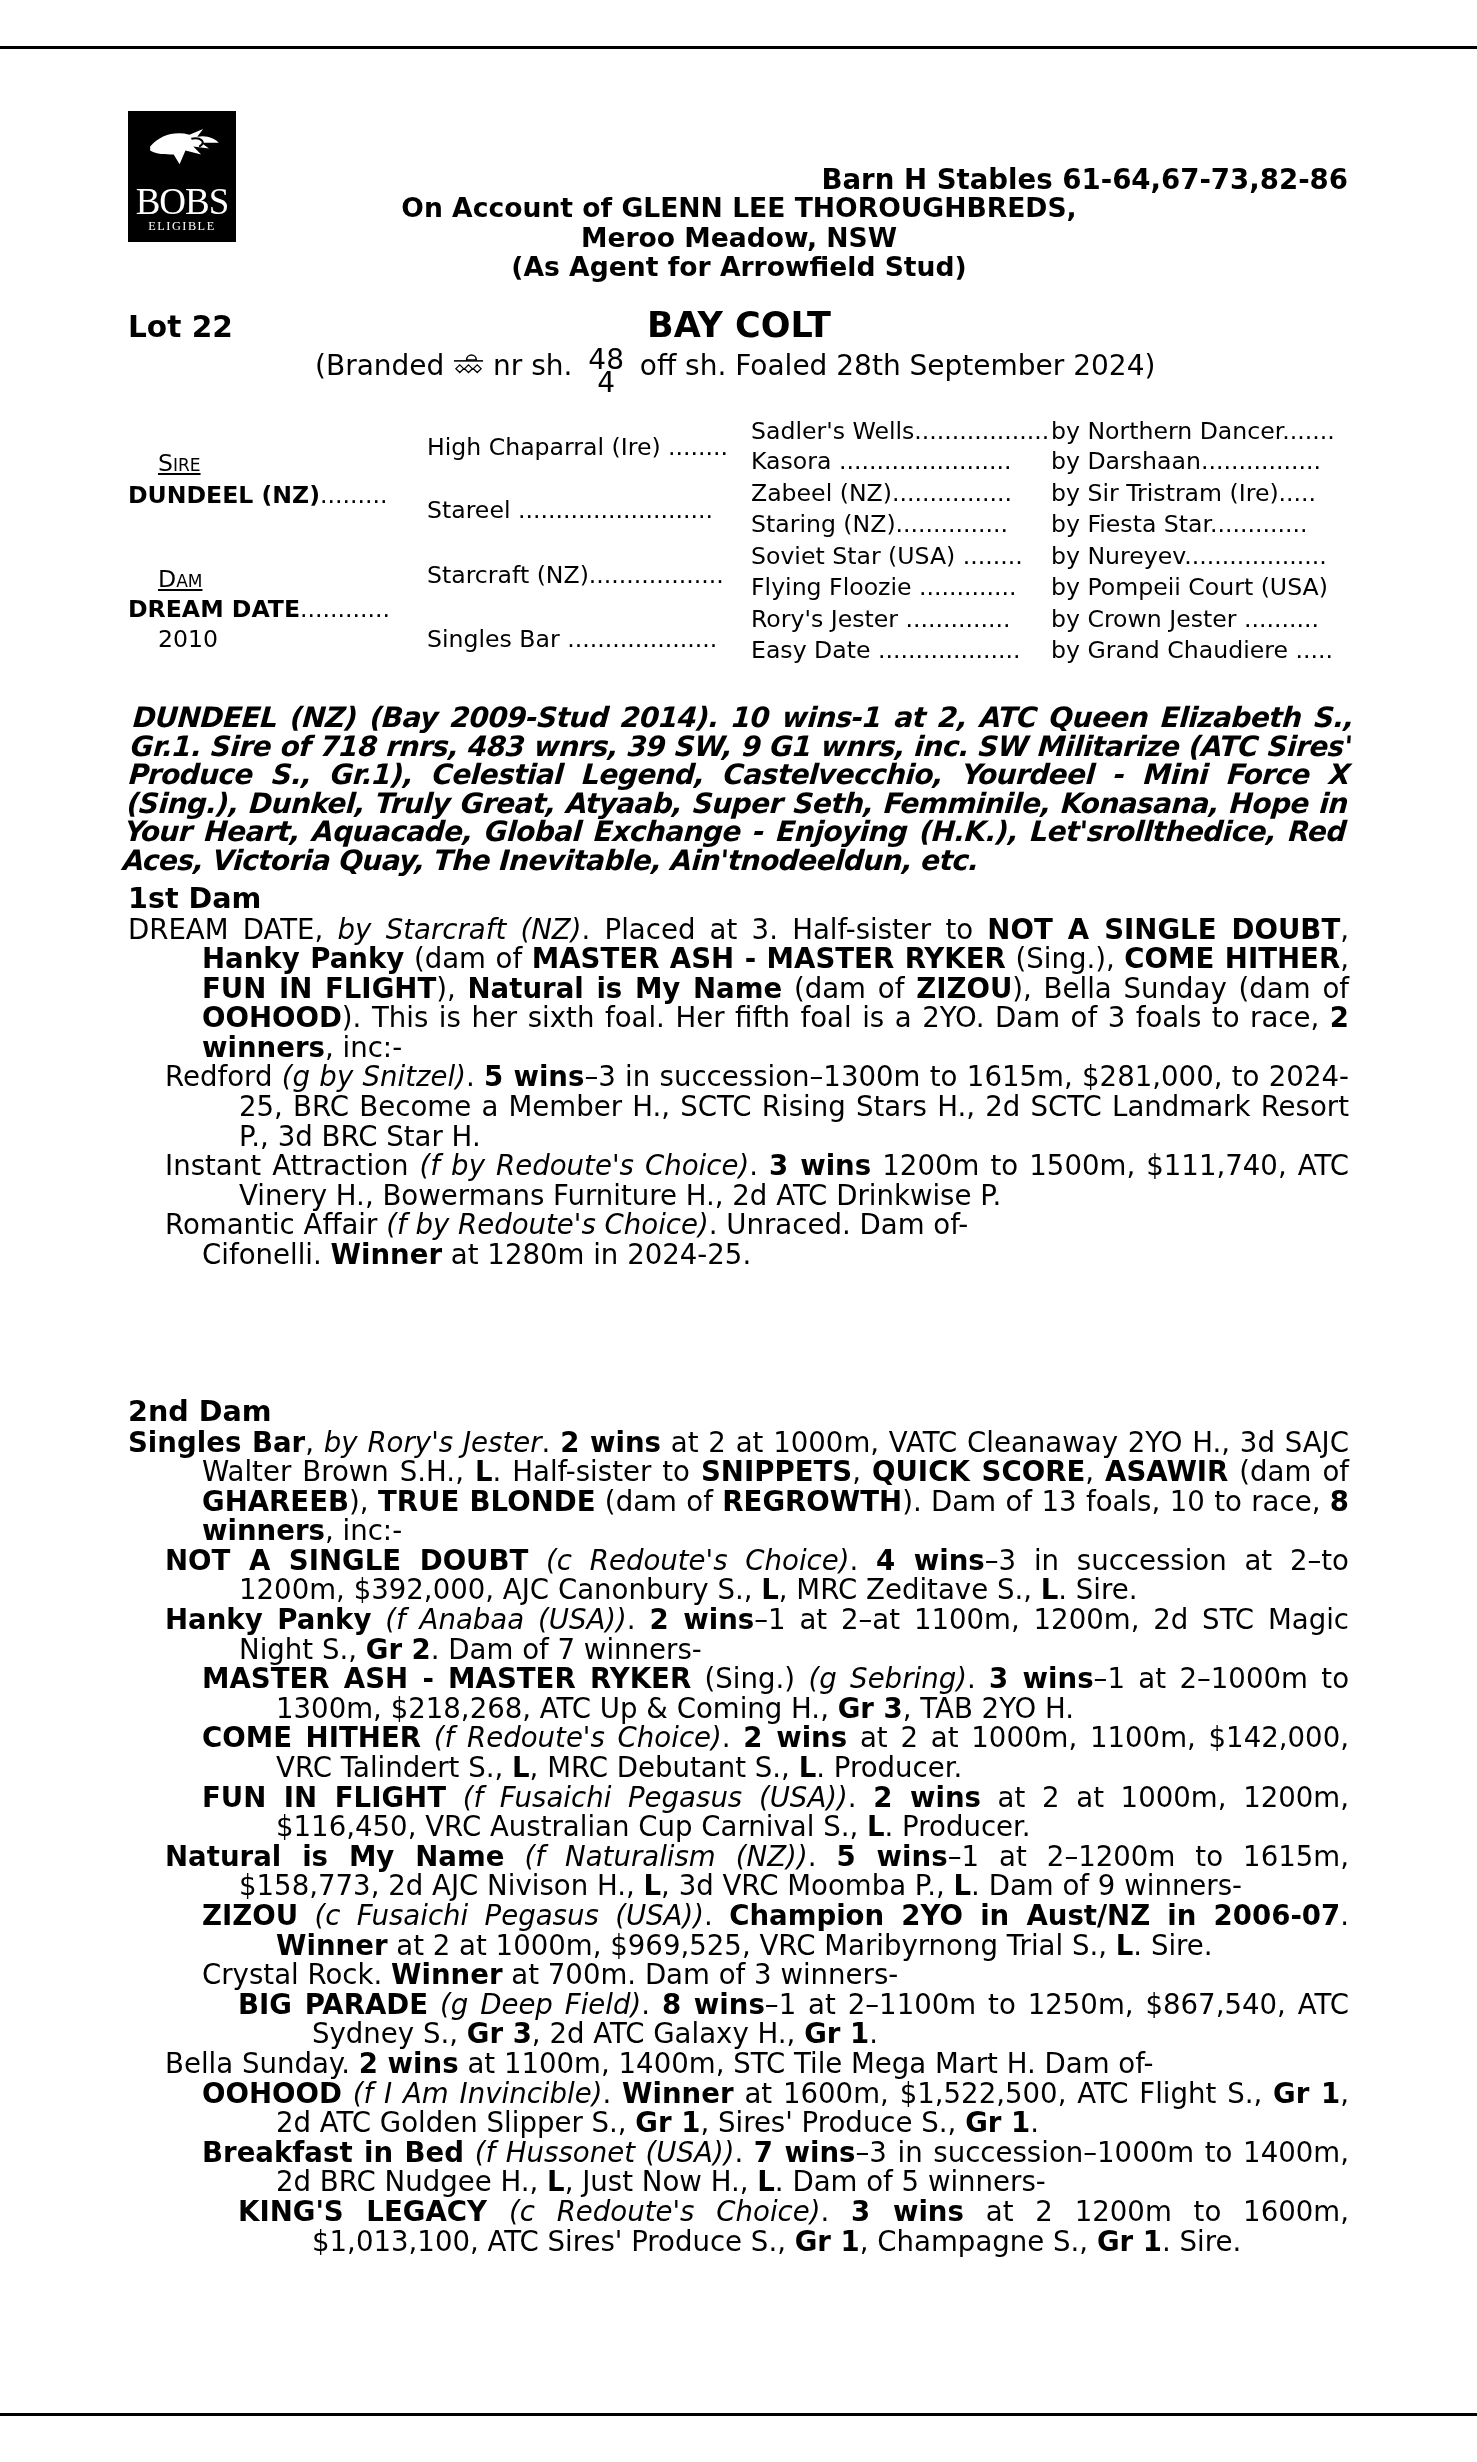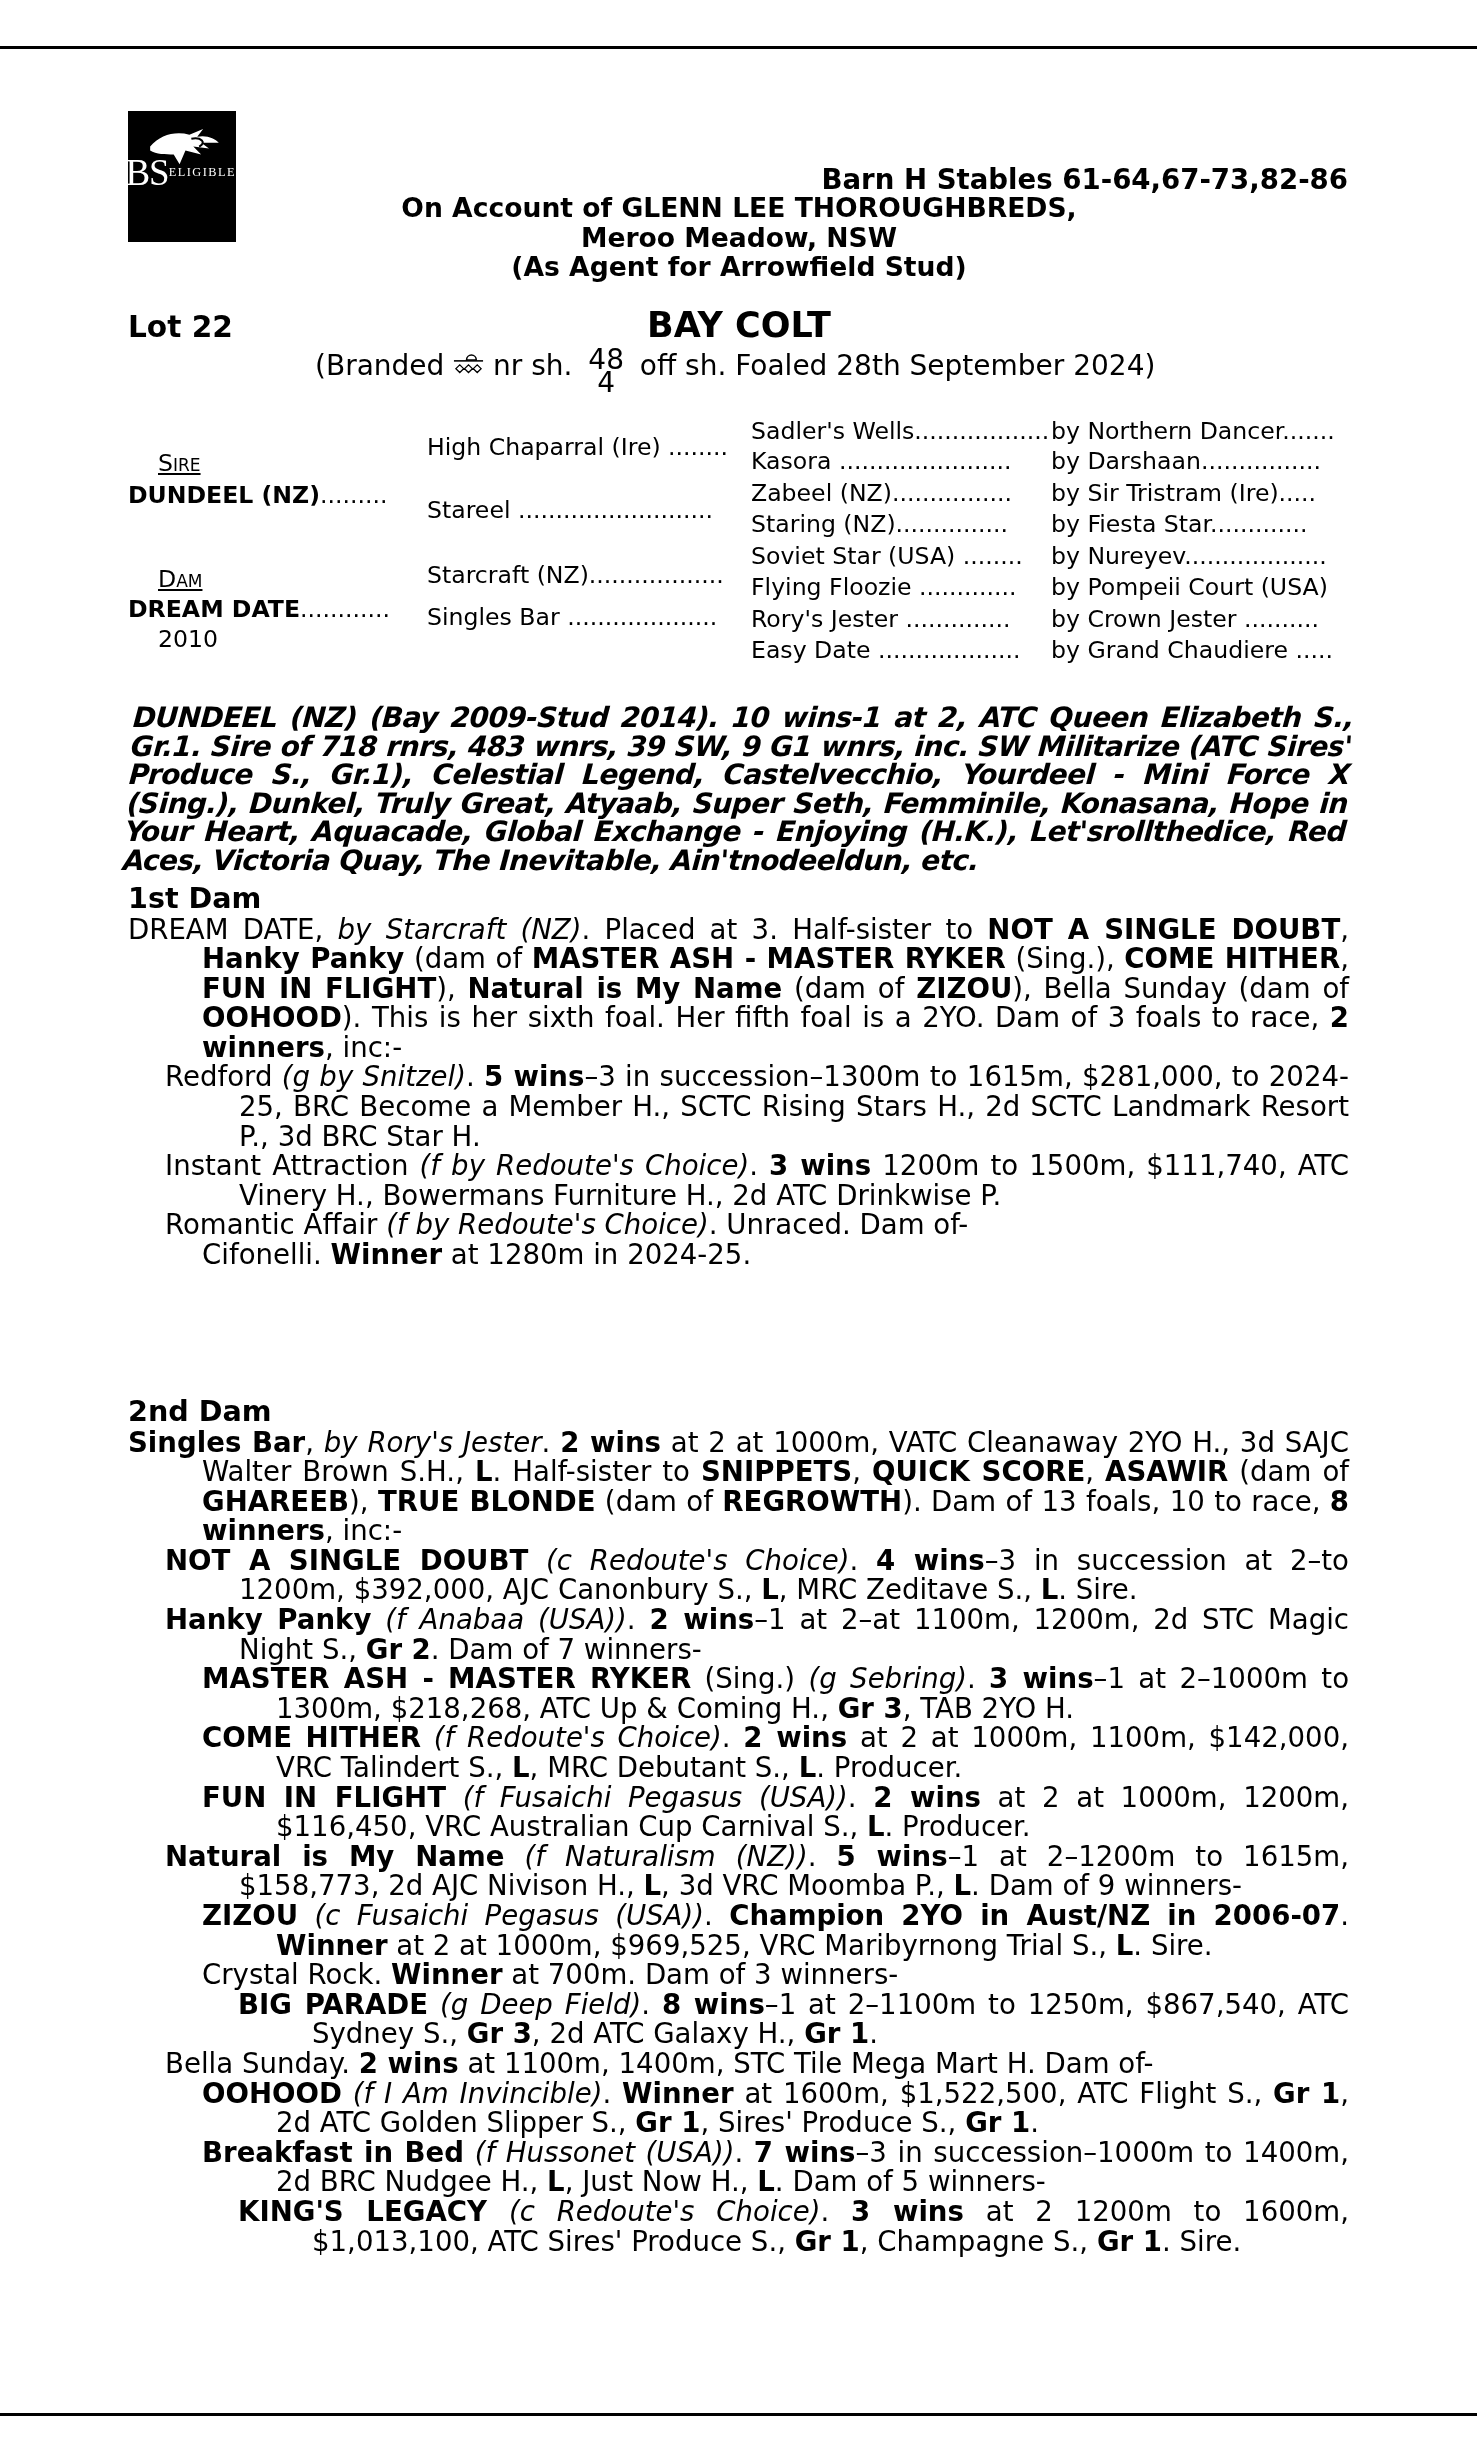--- a/index.html
+++ b/index.html
@@ -3,21 +3,21 @@
 <meta charset="utf-8">
 <style>
   html, body { margin: 0; padding: 0; background: #ffffff; }
   body { width: 1478px; height: 2463px; position: relative; overflow: hidden;
          font-family: "DejaVu Sans", sans-serif; color: #000; }
   .rule { position: absolute; left: 0; width: 1478px; height: 3px; background: #000; }
   .rule.top { top: 46px; }
   .rule.bottom { top: 2413px; }
 
   .logo { position: absolute; left: 128px; top: 111px; width: 108px; height: 131px; background: #000;
-          display: flex; align-items: center; justify-content: flex-end; padding-bottom: 7.9px; box-sizing: border-box; }
+          display: flex; flex-direction: column; align-items: center; justify-content: flex-end; padding-bottom: 7.9px; box-sizing: border-box; }
   .logo svg { position: absolute; top: 13.8px; left: 17.7px; }
   .logo .brand { font-family: "Liberation Serif", serif; color: #fff; font-size: 37px; line-height: 37px; letter-spacing: -1px; }
   .logo .sub { font-family: "Liberation Serif", serif; color: #fff; font-size: 12.3px; letter-spacing: 1.5px; line-height: 13.8px; }
 
   .hdr { position: absolute; font-weight: bold; font-size: 26.6px; line-height: 29.6px; text-align: center; }
   .barn { position: absolute; right: 130px; top: 163px; font-weight: bold; font-size: 27.6px; }
   .account { left: 355px; width: 768px; top: 193px; }
   .lot { position: absolute; left: 128px; top: 310px; font-weight: bold; font-size: 29.6px; }
   .colt { position: absolute; left: 0; width: 1478px; text-align: center; top: 305px; font-weight: bold; font-size: 35px; }
   .brandline { position: absolute; left: 315px; top: 342px; font-size: 28px; display: flex; align-items: center; white-space: nowrap; }
@@ -82,21 +82,21 @@
 
 <div class="ped" style="left:158px; top:451px;"><span class="smallcaps">Sire</span></div>
 <div class="ped" style="left:128px; top:483px;"><b>DUNDEEL (NZ)</b><span>.........</span></div>
 <div class="ped" style="left:158px; top:567px;"><span class="smallcaps">Dam</span></div>
 <div class="ped" style="left:128px; top:597px;"><b>DREAM DATE</b><span>............</span></div>
 <div class="ped" style="left:158px; top:627px;">2010</div>
 
 <div class="ped" style="left:427px; top:435px;">High Chaparral (Ire) ........</div>
 <div class="ped" style="left:427px; top:498px;">Stareel ..........................</div>
 <div class="ped" style="left:427px; top:563px;">Starcraft (NZ)..................</div>
-<div class="ped" style="left:427px; top:605px;">Singles Bar ....................</div>
+<div class="ped" style="left:427px; top:627px;">Singles Bar ....................</div>
 
 <div class="ped" style="left:751px; top:419px;">Sadler's Wells..................</div>
 <div class="ped" style="left:751px; top:449px;">Kasora .......................</div>
 <div class="ped" style="left:751px; top:481px;">Zabeel (NZ)................</div>
 <div class="ped" style="left:751px; top:512px;">Staring (NZ)...............</div>
 <div class="ped" style="left:751px; top:544px;">Soviet Star (USA) ........</div>
 <div class="ped" style="left:751px; top:575px;">Flying Floozie .............</div>
 <div class="ped" style="left:751px; top:607px;">Rory's Jester ..............</div>
 <div class="ped" style="left:751px; top:638px;">Easy Date ...................</div>
 

